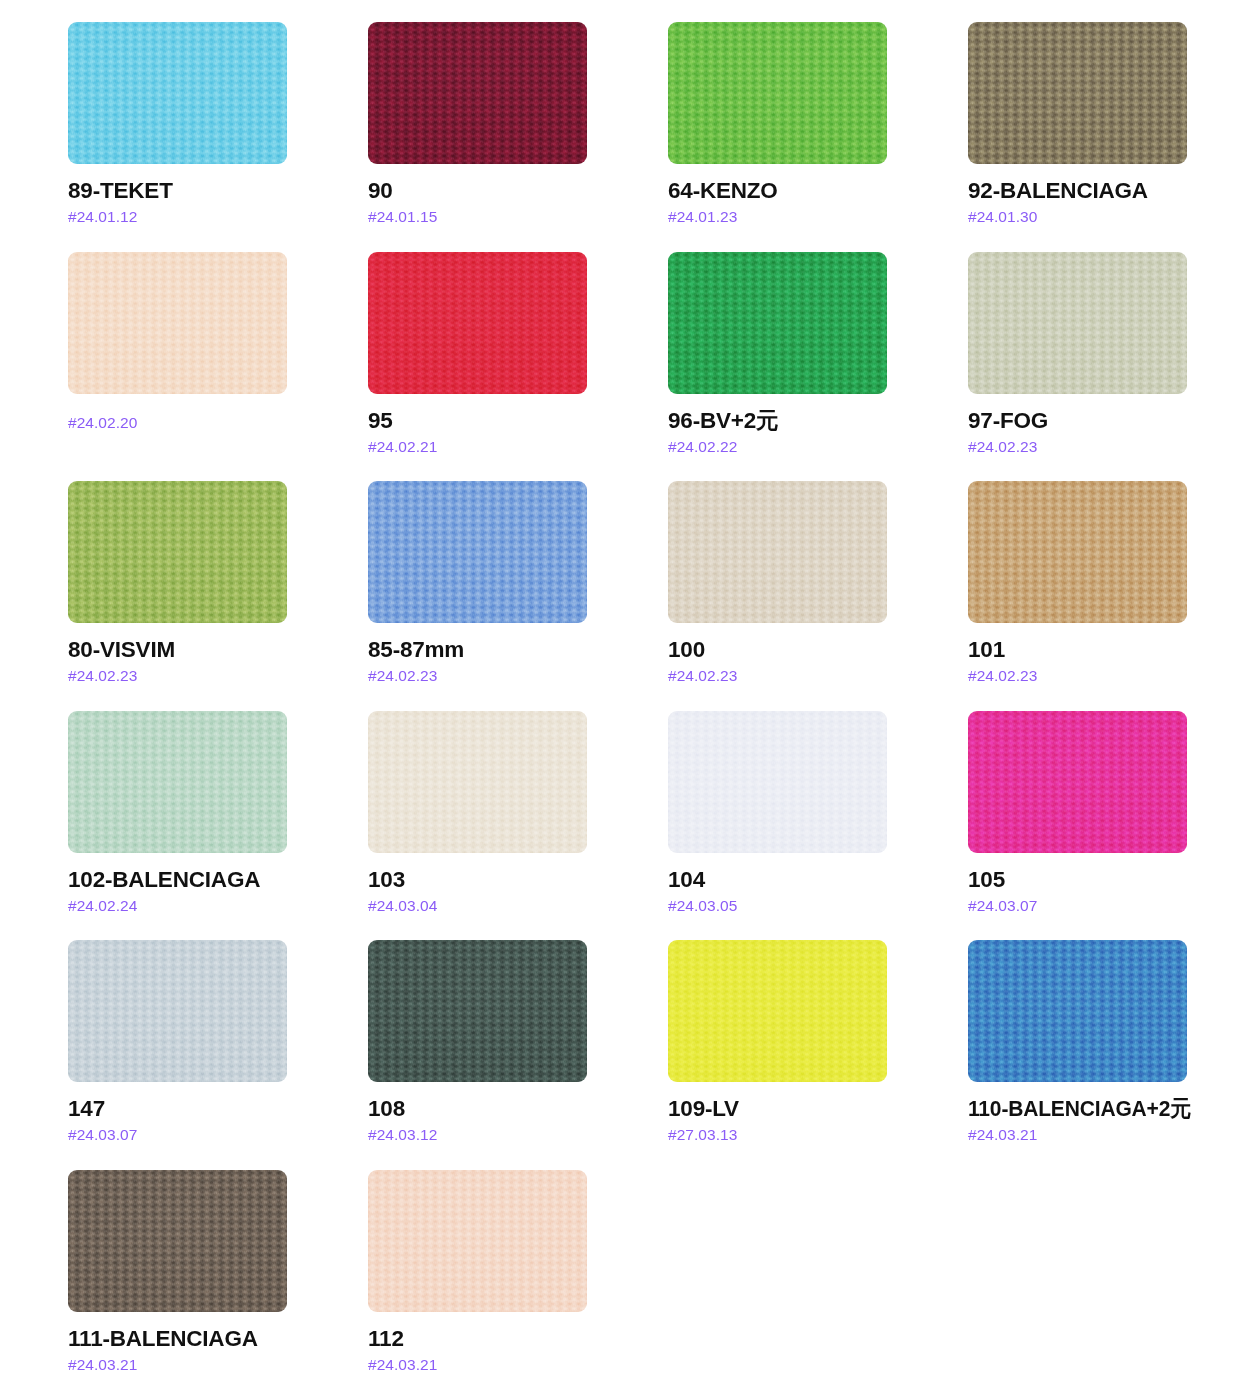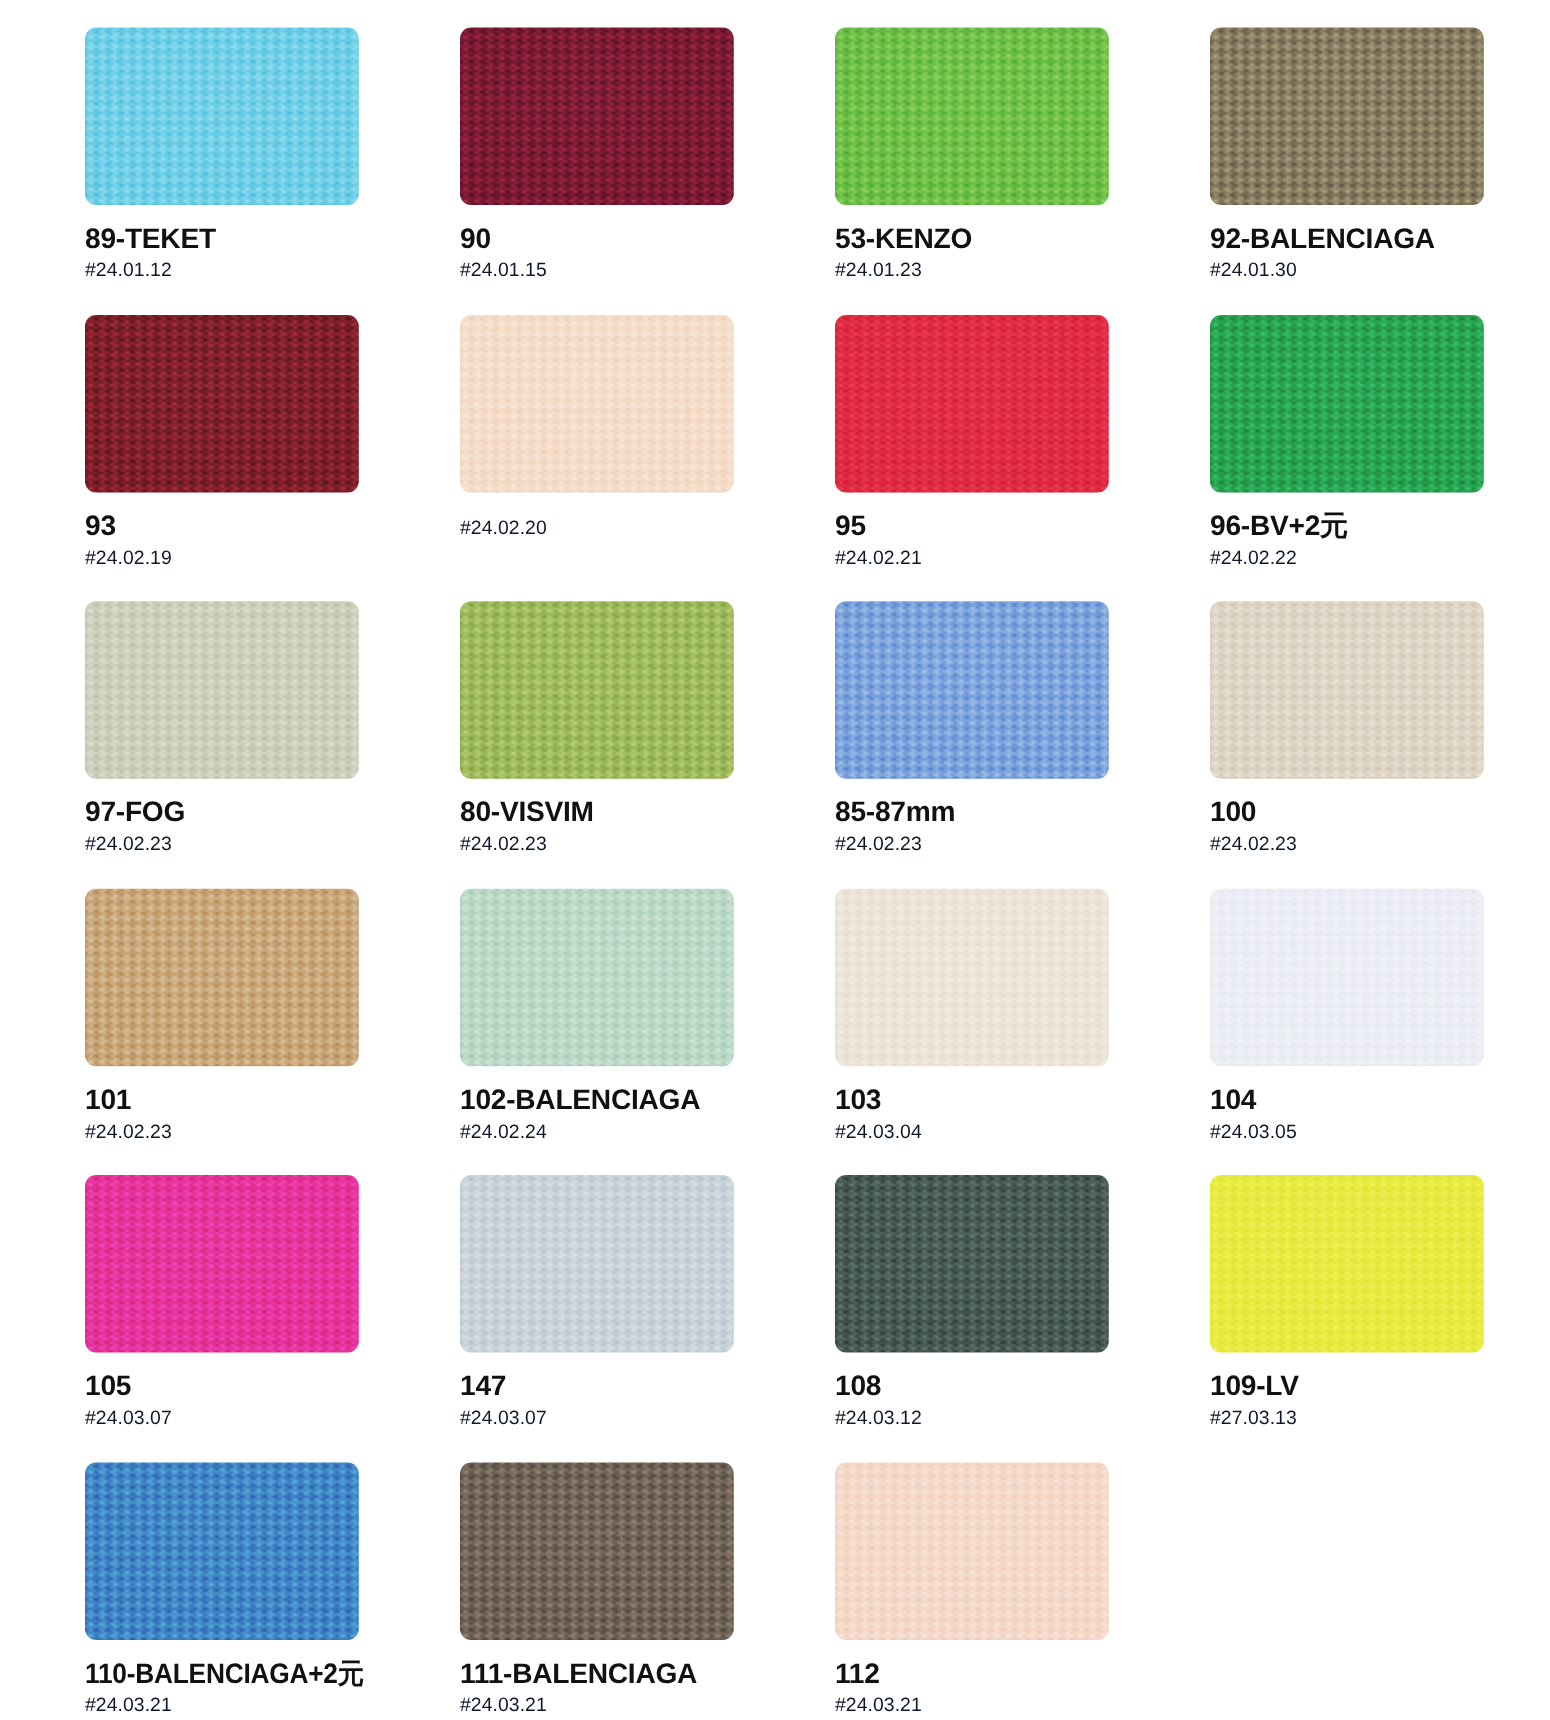--- a/index.html
+++ b/index.html
@@ -130,21 +130,21 @@
   
   .swatch-name.compact {
     transform: scaleX(0.935);
     transform-origin: left center;
   }
 
   .swatch-code {
     margin-top: 5px;
     font-size: 15.5px;
     font-weight: normal;
-    color: #0f172a;
+    color: #8b5cf6;
     letter-spacing: 0.05px;
     line-height: 1.1;
     white-space: nowrap;
   }
 </style>
 </head>
 <body>
 
 <main id="swatch-grid">
     <div class="swatch-cell">
@@ -163,43 +163,34 @@
       <div class="swatch-meta">
         <div class="swatch-name">90</div>
         <div class="swatch-code">#24.01.15</div>
       </div>
     </div>
     <div class="swatch-cell">
       <div class="chip" style="background-color: rgb(108, 191, 69);">
         <div class="chip-noise"></div>
       </div>
       <div class="swatch-meta">
-        <div class="swatch-name">53-KENZO</div>
+        <div class="swatch-name">64-KENZO</div>
         <div class="swatch-code">#24.01.23</div>
       </div>
     </div>
     <div class="swatch-cell">
       <div class="chip" style="background-color: rgb(133, 122, 94);">
         <div class="chip-noise"></div>
       </div>
       <div class="swatch-meta">
         <div class="swatch-name">92-BALENCIAGA</div>
         <div class="swatch-code">#24.01.30</div>
       </div>
     </div>
     <div class="swatch-cell">
-      <div class="chip" style="background-color: rgb(125, 28, 39);">
-        <div class="chip-noise"></div>
-      </div>
-      <div class="swatch-meta">
-        <div class="swatch-name">93</div>
-        <div class="swatch-code">#24.02.19</div>
-      </div>
-    </div>
-    <div class="swatch-cell">
       <div class="chip" style="background-color: rgb(245, 221, 201);">
         <div class="chip-noise"></div>
       </div>
       <div class="swatch-meta">
         <div class="swatch-code">#24.02.20</div>
       </div>
     </div>
     <div class="swatch-cell">
       <div class="chip" style="background-color: rgb(224, 40, 64);">
         <div class="chip-noise"></div>

